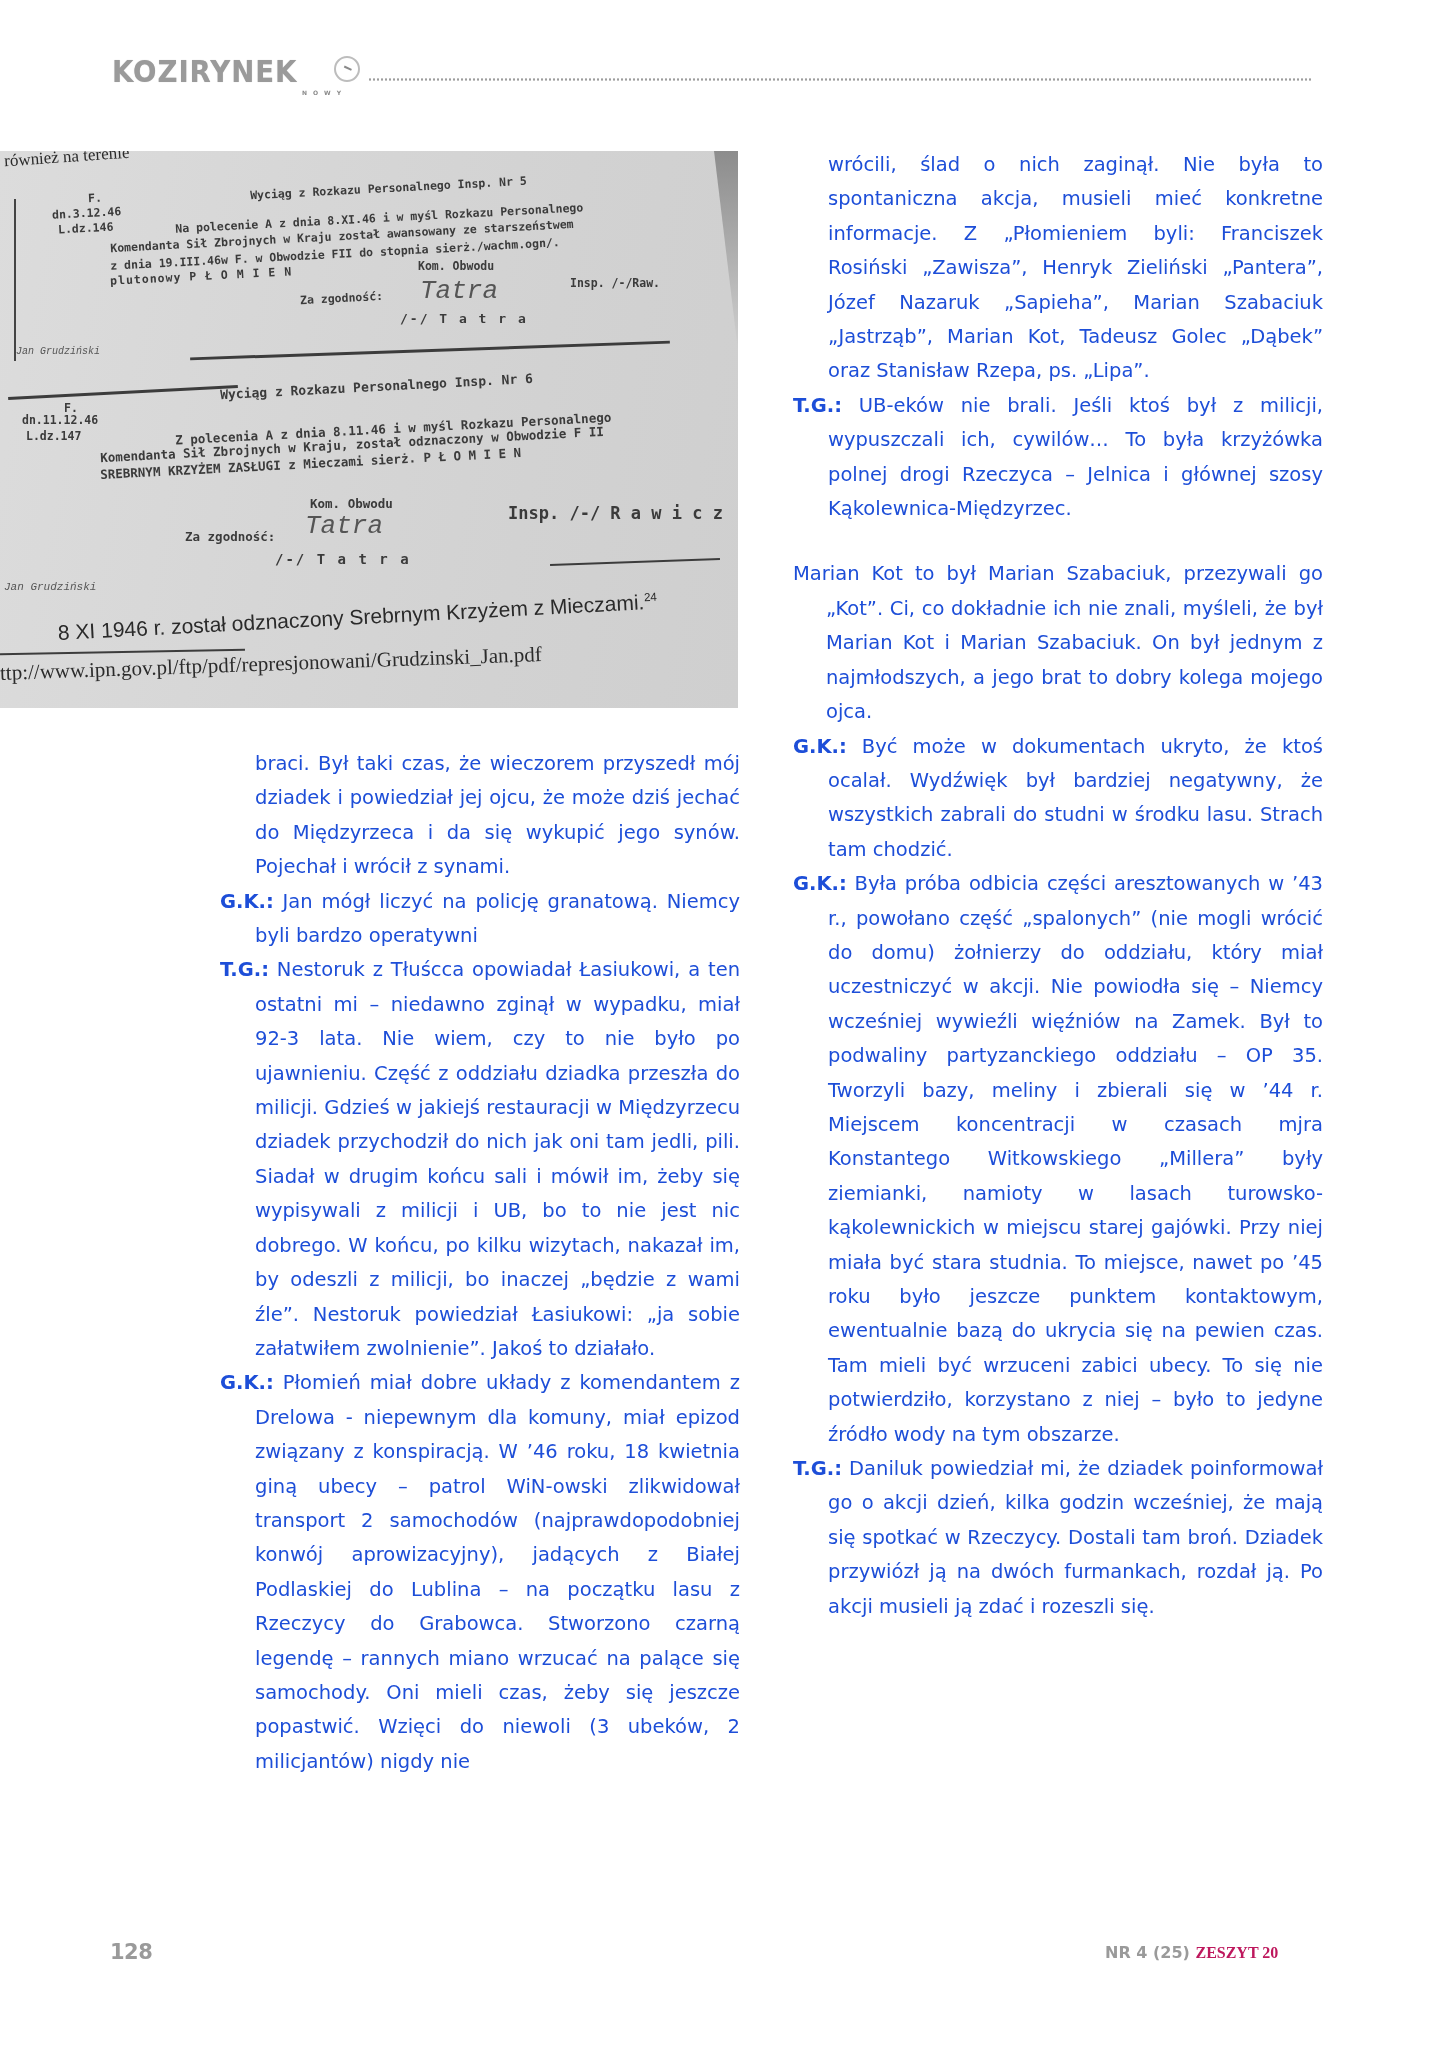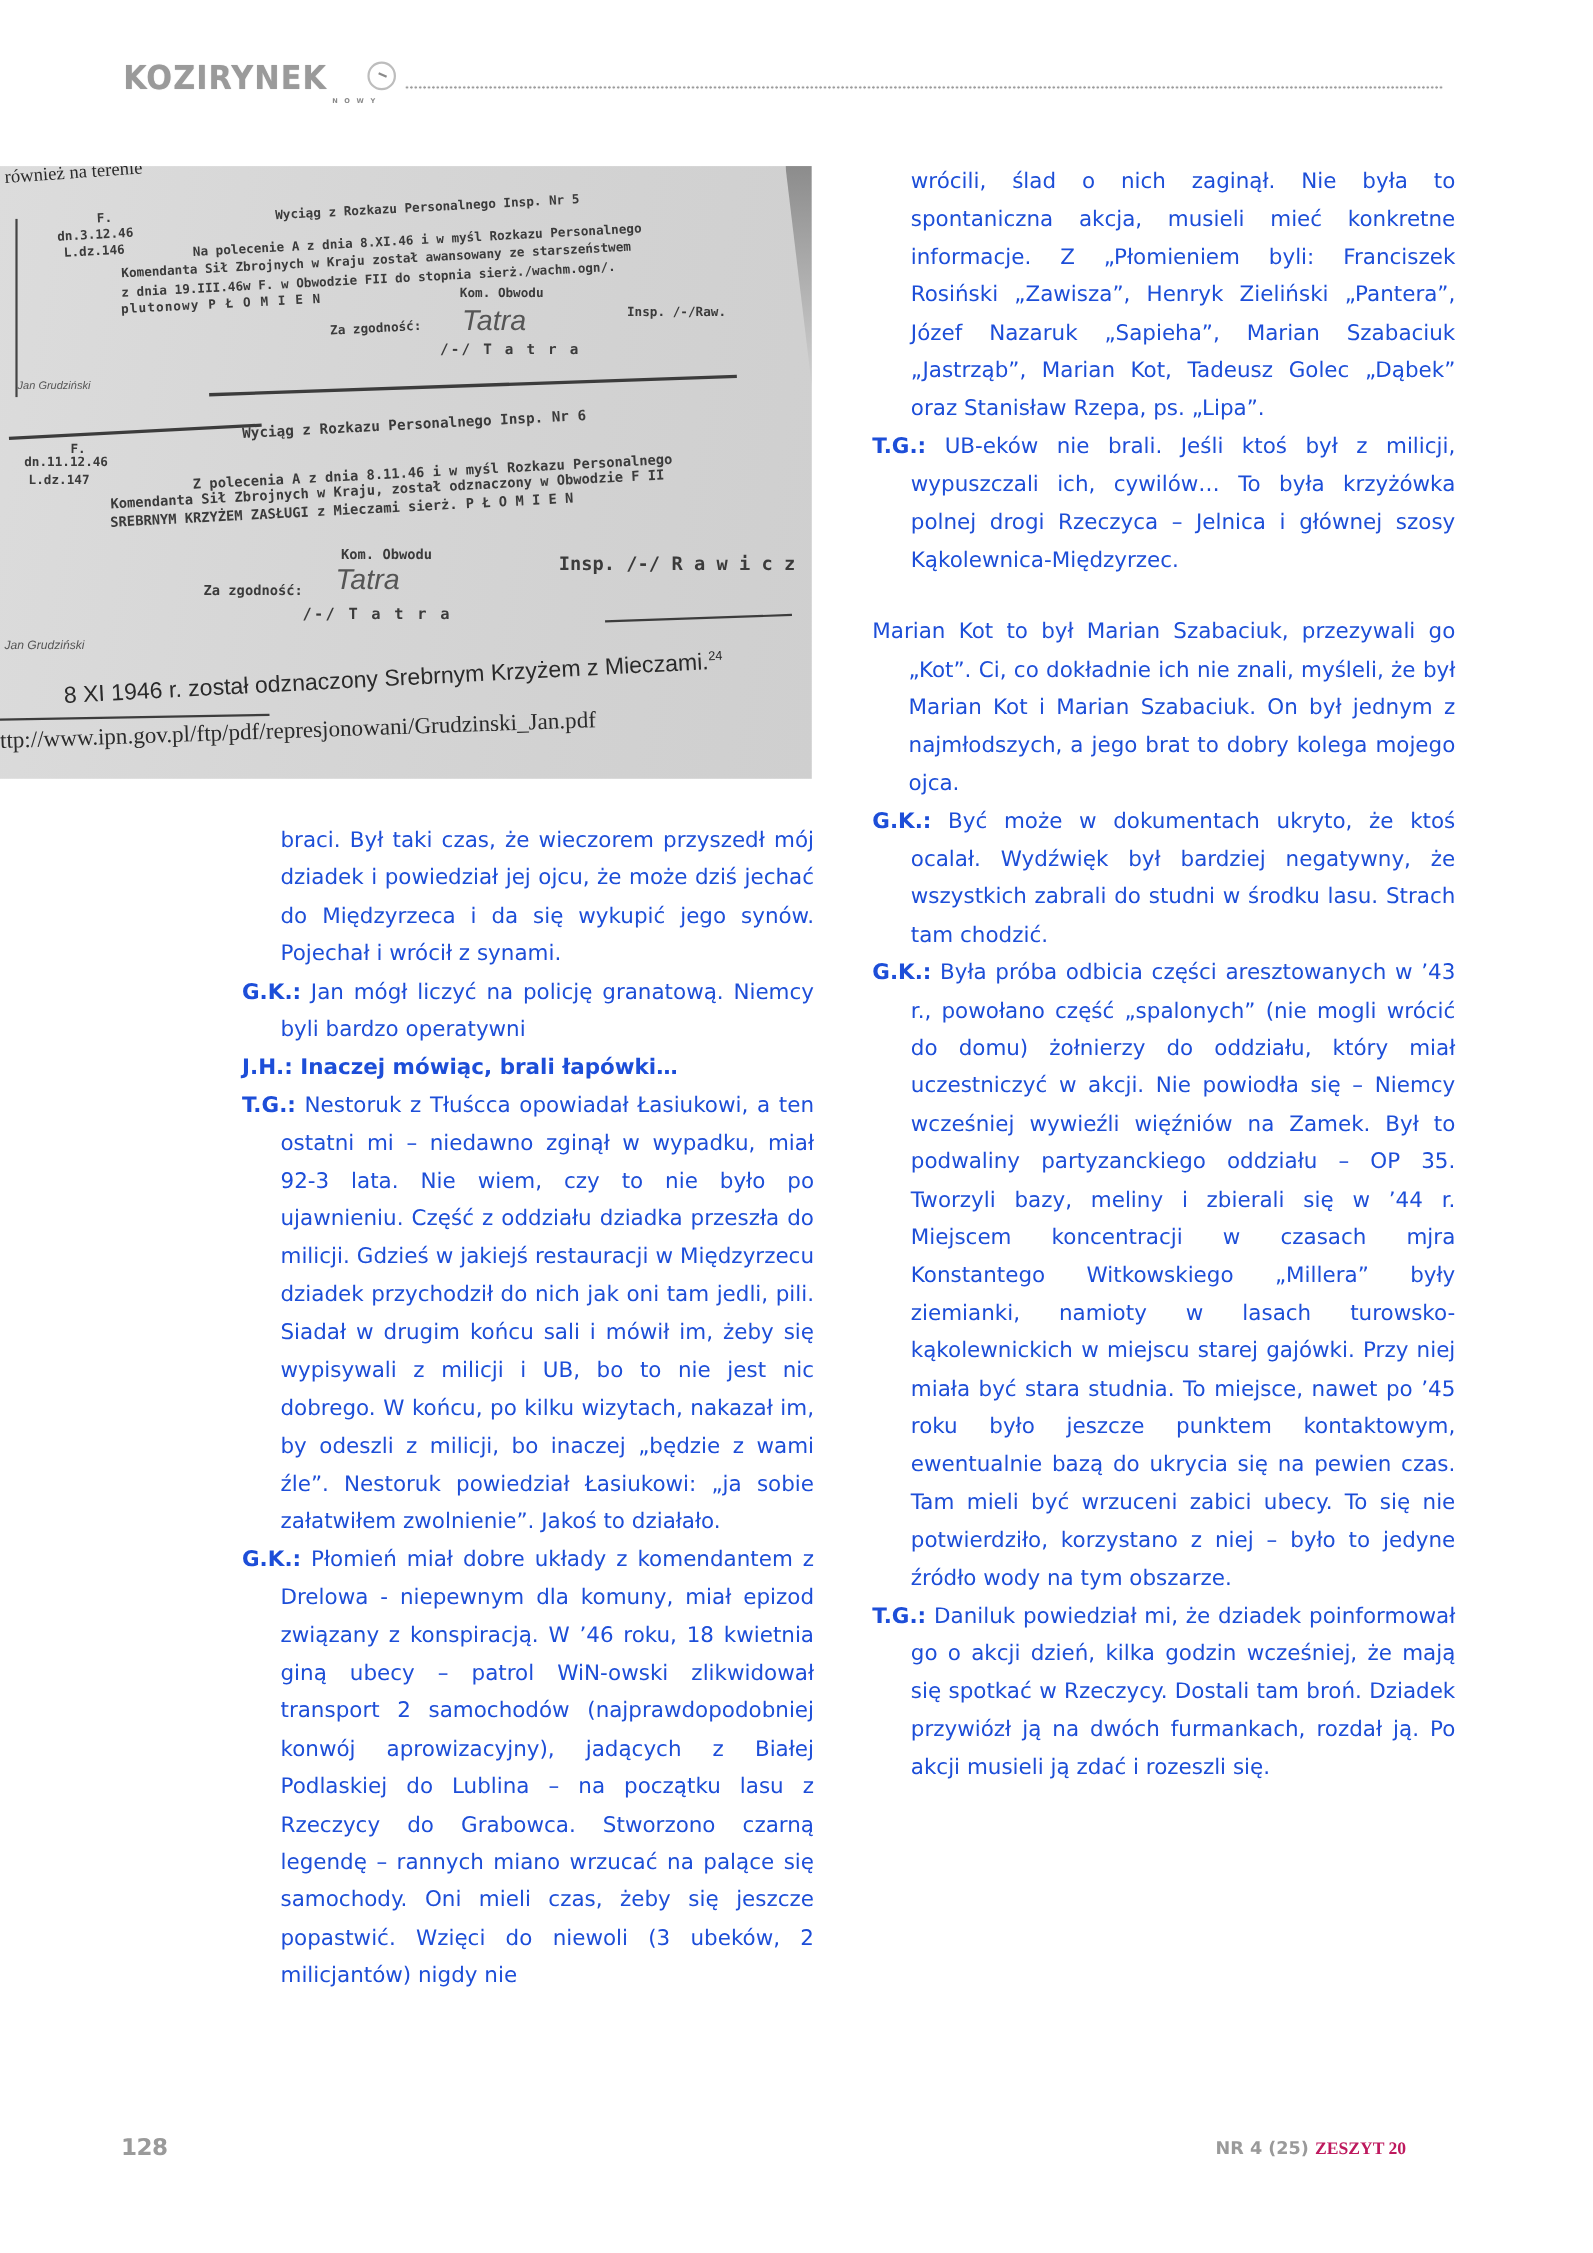--- a/index.html
+++ b/index.html
@@ -48,21 +48,21 @@
       position: absolute; font-family: "DejaVu Sans Mono", monospace; font-size: 11.5px;
       color: #3b3b3b; white-space: nowrap; font-weight: bold;
     }
     .photo .serif {
       position: absolute; font-family: "Liberation Serif", serif; color: #2b2b2b; white-space: nowrap;
     }
     .photo .sans {
       position: absolute; font-family: "Liberation Sans", sans-serif; color: #2a2a2a; white-space: nowrap;
     }
     .photo .hand {
-      position: absolute; font-family: Liberation Sans, sans-serif; font-style: italic; color: #555; white-space: nowrap;
+      position: absolute; font-family: Liberation Mono, monospace; font-style: italic; color: #555; white-space: nowrap;
     }
     .photo .rule { position: absolute; height: 3px; background: #3c3c3c; }
     .photo .vline { position: absolute; width: 2px; background: #444; }
     sup { font-size: 0.55em; }
 
     
     .col { position: absolute; font-family: "DejaVu Sans", sans-serif; font-size: 19.5px; line-height: 34.4px; color: #1d4ed8; }
     .col.left { left: 220px; top: 747px; width: 520px; }
     .col.right { left: 793px; top: 148px; width: 530px; }
     .para { text-align: justify; padding-left: 35px; text-indent: -35px; hyphens: manual; }
@@ -126,21 +126,20 @@
   <div class="hand" style="left:4px; top:430px; font-size:11px;">Jan Grudziński</div>
 
   <div class="sans" style="left:58px; top:470px; font-size:21px; transform:rotate(-3deg); transform-origin:left;"><span>8 XI 1946 r. został odznaczony Srebrnym Krzyżem z Mieczami.</span><sup>24</sup></div>
   <div class="rule" style="left:0; top:500px; width:245px; height:2px; transform:rotate(-1deg);"></div>
   <div class="serif" style="left:0; top:510px; font-size:21px; transform:rotate(-2deg); transform-origin:left;">ttp://www.ipn.gov.pl/ftp/pdf/represjonowani/Grudzinski_Jan.pdf</div>
 </div>
 
 <div class="col left" id="left-col">
     <div class="para cont"><span>braci. Był taki czas, że wieczorem przyszedł mój dziadek i powiedział jej ojcu, że może dziś jechać do Międzyrzeca i da się wykupić jego synów. Pojechał i wrócił z synami.</span></div>
     <div class="para gap"><span class="spk">G.K.:</span> <span>Jan mógł liczyć na policję granatową. Niemcy byli bardzo operatywni</span></div>
-    <div class="para q gap"><span class="spk">J.H.:</span> <span>Inaczej mówiąc, brali łapówki…</span></div>
     <div class="para gap"><span class="spk">T.G.:</span> <span>Nestoruk z Tłuścca opowiadał Łasiukowi, a ten ostatni mi – niedawno zginął w wypadku, miał 92-3 lata. Nie wiem, czy to nie było po ujawnieniu. Część z oddziału dziadka przeszła do milicji. Gdzieś w jakiejś restauracji w Międzyrzecu dziadek przychodził do nich jak oni tam jedli, pili. Siadał w drugim końcu sali i mówił im, żeby się wypisywali z milicji i UB, bo to nie jest nic dobrego. W końcu, po kilku wizytach, nakazał im, by odeszli z milicji, bo inaczej „będzie z wami źle”. Nestoruk powiedział Łasiukowi: „ja sobie załatwiłem zwolnienie”. Jakoś to działało.</span></div>
     <div class="para gap"><span class="spk">G.K.:</span> <span>Płomień miał dobre układy z komendantem z Drelowa - niepewnym dla komuny, miał epizod związany z konspiracją. W ’46 roku, 18 kwietnia giną ubecy – patrol WiN-owski zlikwidował transport 2 samochodów (najprawdopodobniej konwój aprowizacyjny), jadących z Białej Podlaskiej do Lublina – na początku lasu z Rzeczycy do Grabowca. Stworzono czarną legendę – rannych miano wrzucać na palące się samochody. Oni mieli czas, żeby się jeszcze popastwić. Wzięci do niewoli (3 ubeków, 2 milicjantów) nigdy nie</span></div>
   </div>
 
 <div class="col right" id="right-col">
     <div class="para cont"><span>wrócili, ślad o nich zaginął. Nie była to spontaniczna akcja, musieli mieć konkretne informacje.  Z „Płomieniem byli: Franciszek Rosiński „Zawisza”, Henryk Zieliński „Pantera”, Józef Nazaruk „Sapieha”, Marian Szabaciuk „Jastrząb”, Marian Kot, Tadeusz Golec „Dąbek” oraz Stanisław Rzepa, ps. „Lipa”.</span></div>
     <div class="para gap"><span class="spk">T.G.:</span> <span>UB-eków nie brali. Jeśli ktoś był z milicji, wypuszczali ich, cywilów… To była krzyżówka polnej drogi Rzeczyca – Jelnica i głównej szosy Kąkolewnica-Międzyrzec.</span></div>
     <div class="para plain"><span>Marian Kot to był Marian Szabaciuk, przezywali go „Kot”. Ci, co dokładnie ich nie znali, myśleli, że był Marian Kot i Marian Szabaciuk. On był jednym z najmłodszych, a jego brat to dobry kolega mojego ojca.</span></div>
     <div class="para gap"><span class="spk">G.K.:</span> <span>Być może w dokumentach ukryto, że ktoś ocalał. Wydźwięk był bardziej negatywny, że wszystkich zabrali do studni w środku lasu. Strach tam chodzić.</span></div>
     <div class="para gap"><span class="spk">G.K.:</span> <span>Była próba odbicia części aresztowanych w ’43 r., powołano część „spalonych” (nie mogli wrócić do domu) żołnierzy do oddziału, który miał uczestniczyć w akcji. Nie powiodła się – Niemcy wcześniej wywieźli więźniów na Zamek. Był to podwaliny partyzanckiego oddziału – OP 35. Tworzyli bazy, meliny i zbierali się w ’44 r. Miejscem koncentracji w czasach mjra Konstantego Witkowskiego „Millera” były ziemianki, namioty w lasach turowsko-kąkolewnickich w miejscu starej gajówki. Przy niej miała być stara studnia. To miejsce, nawet po ’45 roku było jeszcze punktem kontaktowym, ewentualnie bazą do ukrycia się na pewien czas. Tam mieli być wrzuceni zabici ubecy. To się nie potwierdziło, korzystano z niej – było to jedyne źródło wody na tym obszarze.</span></div>

